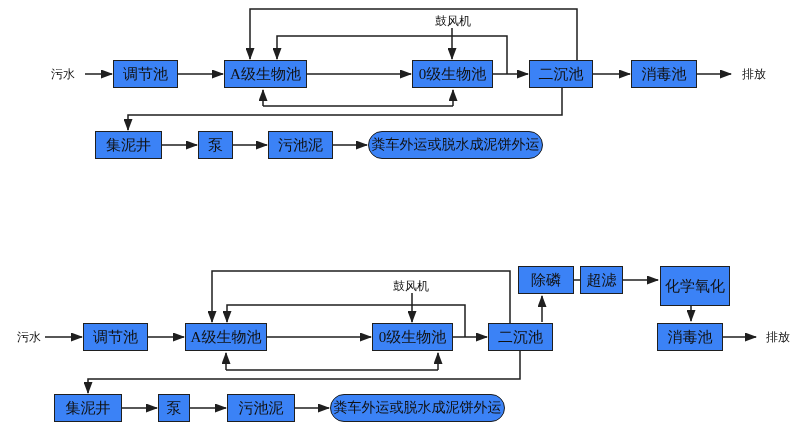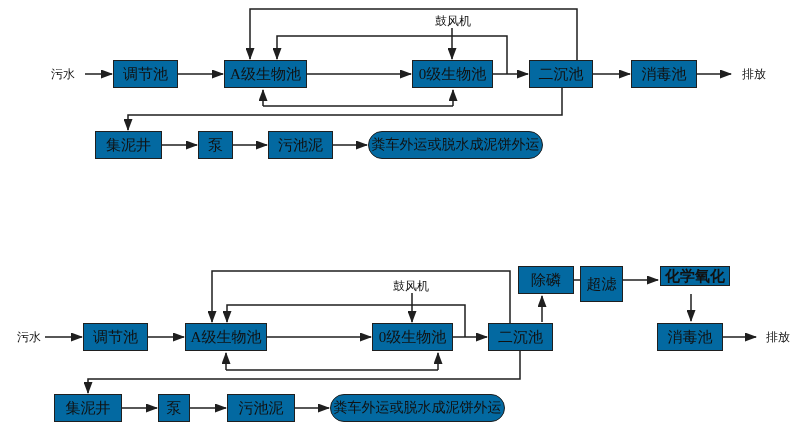--- a/index.html
+++ b/index.html
@@ -1,20 +1,20 @@
 <!DOCTYPE html>
 <html><head>
 <meta charset="utf-8">
 <style>
   html,body{margin:0;padding:0;}
   body{width:800px;height:435px;background:#ffffff;position:relative;overflow:hidden;
        font-family:"Liberation Serif","DejaVu Serif",serif;}
   .stage{position:absolute;left:0;top:0;width:800px;height:435px;}
   svg.wires{position:absolute;left:0;top:0;}
-  .box{position:absolute;box-sizing:border-box;border:1.5px solid #1f1f1f;background:#0369a1;
+  .box{position:absolute;box-sizing:border-box;border:1.5px solid #1f1f1f;background:#3b82f6;
        display:flex;align-items:center;justify-content:center;
        font-size:15px;color:#111111;white-space:nowrap;line-height:1;}
   .box.small-text{font-size:14px;border-radius:14px;}
   .lbl{position:absolute;font-size:12px;color:#111111;white-space:nowrap;line-height:1;
        transform:translate(-50%,-50%);}
 </style>
 </head>
 <body>
 
 <div class="stage">
@@ -87,21 +87,21 @@
   <div class="lbl" style="left:411px;top:286px;">鼓风机</div>
   <div class="lbl" style="left:778px;top:337px;">排放</div>
 
   <div class="box" style="left:83px;top:323px;width:65px;height:28px;">调节池</div>
   <div class="box" style="left:185px;top:323px;width:82px;height:28px;">A级生物池</div>
   <div class="box" style="left:372px;top:323px;width:81px;height:28px;">0级生物池</div>
   <div class="box" style="left:488px;top:323px;width:65px;height:28px;">二沉池</div>
   <div class="box" style="left:657px;top:323px;width:66px;height:28px;">消毒池</div>
 
   <div class="box" style="left:518px;top:266px;width:56px;height:28px;">除磷</div>
-  <div class="box" style="left:580px;top:266px;width:43px;height:36px;">超滤</div>
-  <div class="box" style="left:660px;top:266px;width:70px;height:20px;font-weight:bold;">化学氧化</div>
+  <div class="box" style="left:580px;top:266px;width:43px;height:28px;">超滤</div>
+  <div class="box" style="left:660px;top:266px;width:70px;height:40px;">化学氧化</div>
 
   <div class="box" style="left:54px;top:394px;width:68px;height:28px;">集泥井</div>
   <div class="box" style="left:158px;top:394px;width:32px;height:28px;">泵</div>
   <div class="box" style="left:227px;top:394px;width:68px;height:28px;">污池泥</div>
   <div class="box small-text" style="left:330px;top:394px;width:175px;height:28px;">粪车外运或脱水成泥饼外运</div>
 
 </div>
 
 </body></html>

